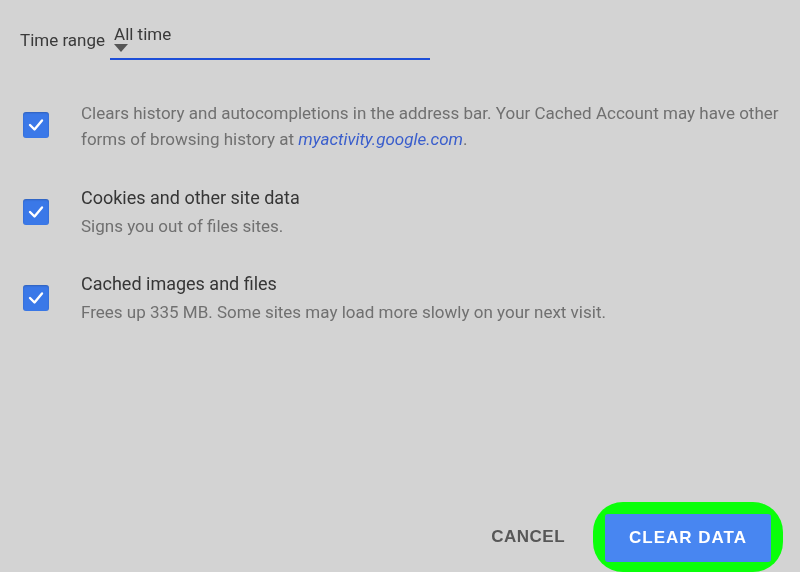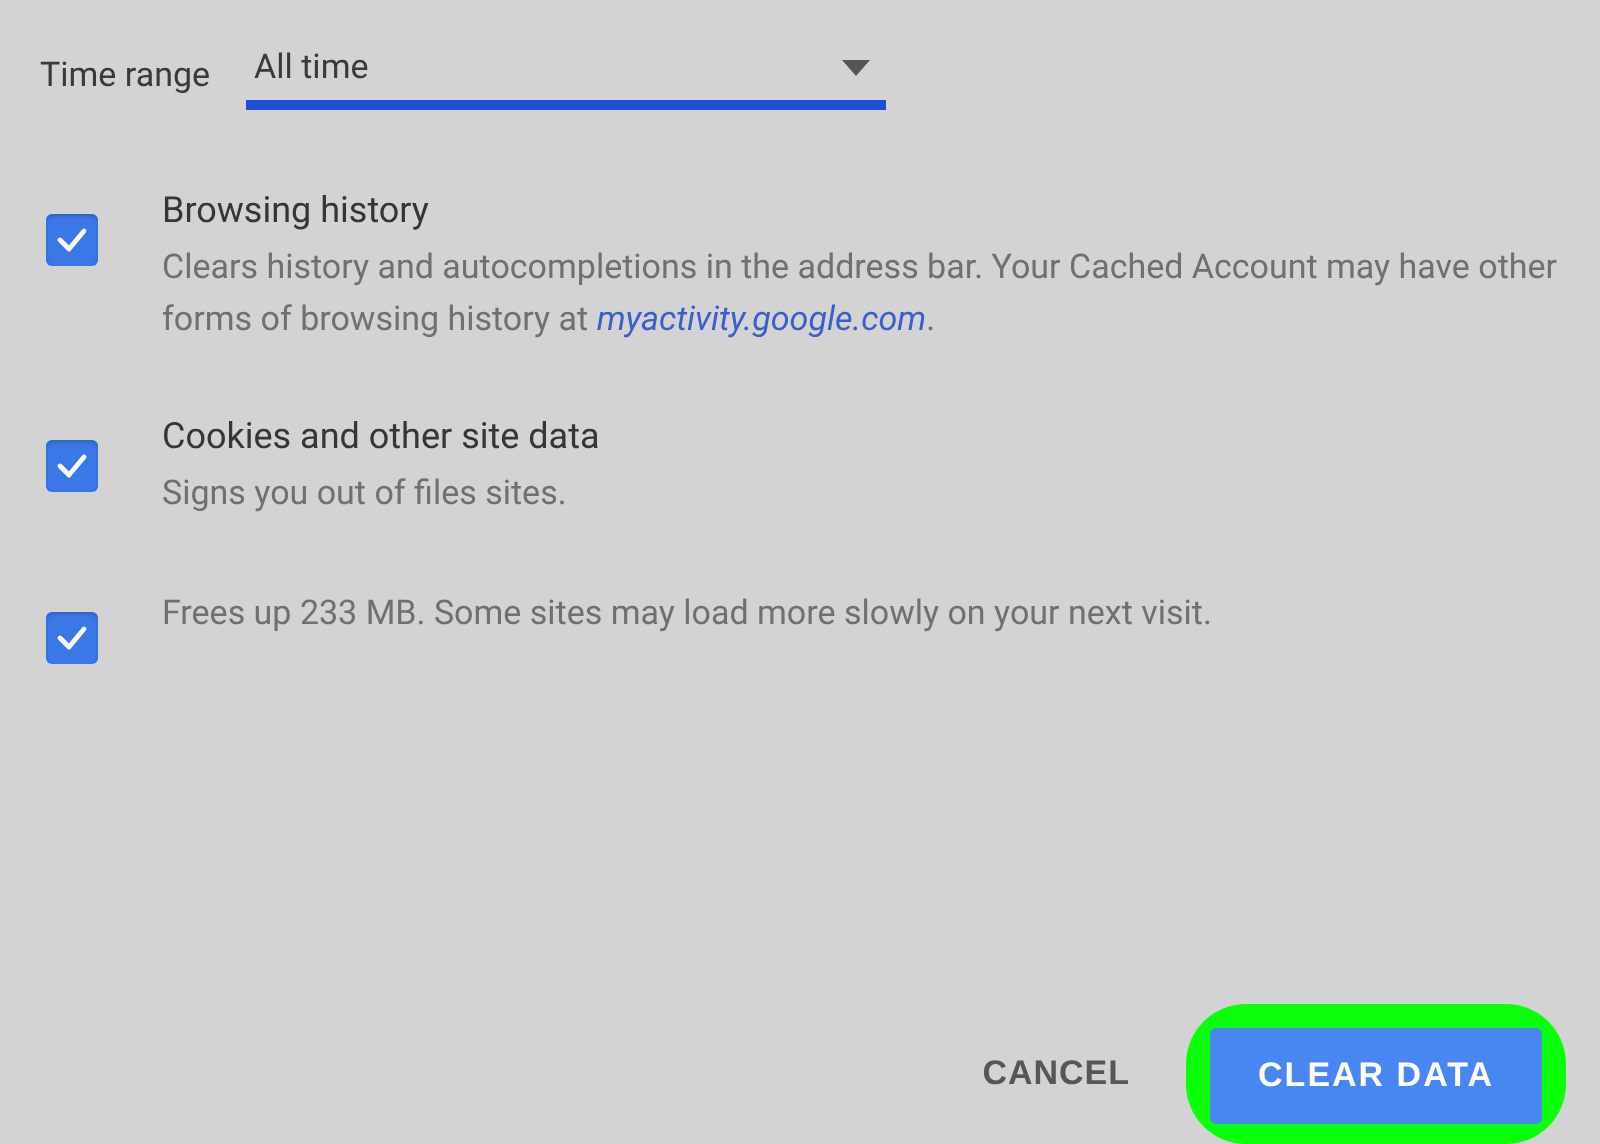--- a/index.html
+++ b/index.html
@@ -16,30 +16,30 @@
       overflow: hidden;
     }
     .time-range-row {
       display: flex;
       align-items: center;
       padding: 20px 0 0 20px;
     }
     .time-range-label {
       font-size: 17px;
       color: #3a3a3a;
-      margin-right: 18px;
+      margin-right: 5px;
     }
     .time-range-select {
       display: flex;
-      align-items: center;
       justify-content: space-between;
       width: 320px;
-      border-bottom: 5px solid #1d4ed8;
+      border-bottom: 2px solid #1d4ed8;
       padding: 4px 8px 6px 4px;
       cursor: pointer;
+      flex-direction: column;
     }
     .time-range-value {
       font-size: 17px;
       color: #3a3a3a;
     }
     .dropdown-triangle {
       width: 0;
       height: 0;
       border-left: 7px solid transparent;
       border-right: 7px solid transparent;
@@ -137,21 +137,20 @@
 
 <div class="options-area">
 
   <div class="option-row">
     <div class="checkbox">
       <svg viewBox="0 0 24 24">
         <path d="M4 12 L10 18 L20 6" stroke="#ffffff" stroke-width="3.2" fill="none" stroke-linecap="round" stroke-linejoin="round"></path>
       </svg>
     </div>
     <div class="option-text">
-      <div class="option-title">Browsing history</div>
       <div class="option-desc">
         <span>Clears history and autocompletions in the address bar. Your Cached Account may have other forms of browsing history at </span><span class="inline-link">myactivity.google.com</span><span>.</span>
       </div>
     </div>
   </div>
 
   <div class="option-row">
     <div class="checkbox">
       <svg viewBox="0 0 24 24">
         <path d="M4 12 L10 18 L20 6" stroke="#ffffff" stroke-width="3.2" fill="none" stroke-linecap="round" stroke-linejoin="round"></path>
@@ -163,21 +162,22 @@
     </div>
   </div>
 
   <div class="option-row">
     <div class="checkbox">
       <svg viewBox="0 0 24 24">
         <path d="M4 12 L10 18 L20 6" stroke="#ffffff" stroke-width="3.2" fill="none" stroke-linecap="round" stroke-linejoin="round"></path>
       </svg>
     </div>
     <div class="option-text">
-      <div class="option-desc">Frees up 233 MB. Some sites may load more slowly on your next visit.</div>
+      <div class="option-title">Cached images and files</div>
+      <div class="option-desc">Frees up 335 MB. Some sites may load more slowly on your next visit.</div>
     </div>
   </div>
 
 </div>
 
 <div class="button-row">
   <button class="cancel-btn">CANCEL</button>
   <div class="highlight-frame">
     <button class="clear-btn">CLEAR DATA</button>
   </div>

